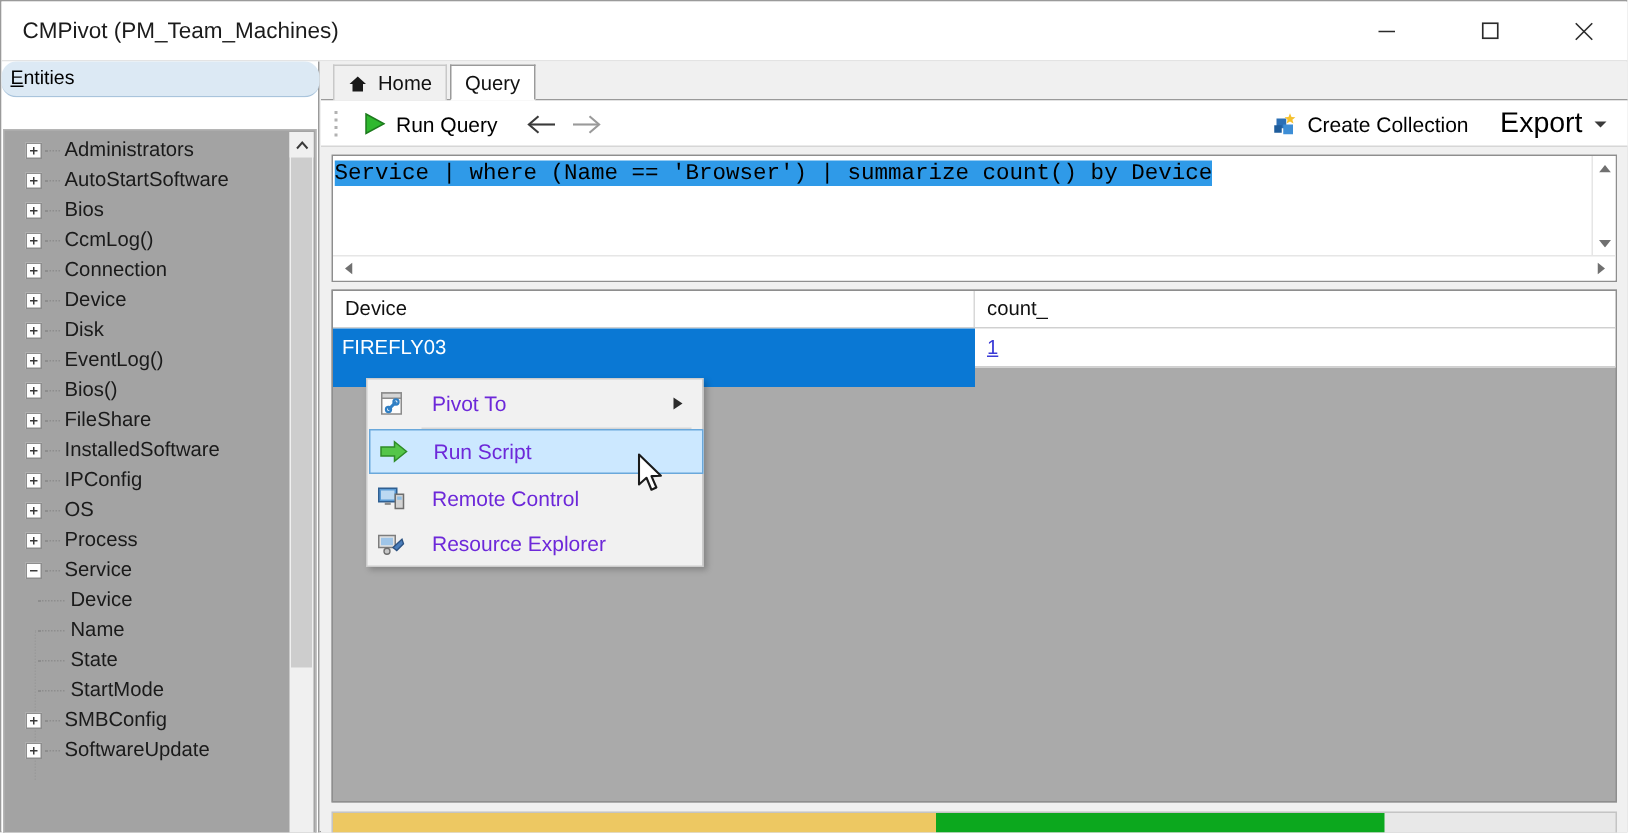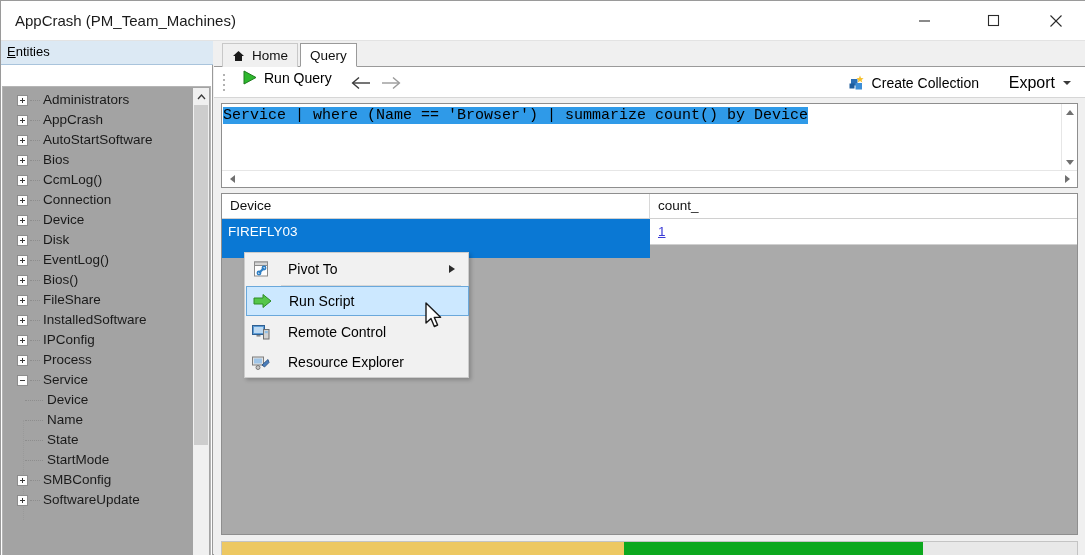--- a/index.html
+++ b/index.html
@@ -51,20 +51,21 @@
     border-right: 1px solid #9a9a9a;
   }
   #entities-header {
     position: absolute; left: 0; top: 0;
     width: 212px; height: 24px;
     background: #dce9f4;
     border-bottom: 1px solid #a9c4dc;
     padding: 3px 0 0 6px;
     font-size: 13px;
     color: #000;
+    border-radius: 10px;
   }
   #entities-header u { text-decoration: underline; }
   #tree-scroll {
     position: absolute; left: 1px; top: 25px;
     width: 209px; height: 488px;
     background: #a3a3a3;
     border: 1px solid #b5b5b5;
     overflow: hidden;
     margin-top: 20px;
   }
@@ -185,21 +186,21 @@
     position: absolute; left: 9px; top: 7px;
     width: 3px; height: 17px;
   }
   #grip i {
     display: block; width: 2px; height: 2px;
     background: #b2b2b2; margin-bottom: 3px;
   }
   #run-query {
     position: absolute; left: 22px; top: 3px;
     height: 25px;
-    display: flex; align-items: flex-start;
+    display: flex; align-items: center;
     padding: 0 6px;
     font-size: 14px;
   }
   #run-query .play { margin-right: 7px; display: flex; }
   .navarrow {
     position: absolute; top: 4px;
     width: 26px; height: 23px;
     display: flex; align-items: center; justify-content: center;
   }
   #nav-back { left: 134px; }
@@ -208,21 +209,21 @@
     position: absolute; right: 107px; top: 4px;
     height: 23px;
     display: flex; align-items: center;
     font-size: 14px;
   }
   #create-collection .cc-icon { margin-right: 7px; display: flex; }
   #export-btn {
     position: absolute; right: 15px; top: 4px;
     height: 23px;
     display: flex; align-items: center;
-    font-size: 16px;
+    font-size: 19px;
   }
   #export-btn .caret {
     margin-left: 8px;
     width: 0; height: 0;
     border-left: 4px solid transparent;
     border-right: 4px solid transparent;
     border-top: 4px solid #3a3a3a;
   }
 
   
@@ -341,21 +342,21 @@
     width: 223px; height: 30px;
     display: flex; align-items: center;
   }
   .menu-item .mi-icon {
     width: 30px; height: 30px;
     display: flex; align-items: center; justify-content: center;
     flex: 0 0 auto;
   }
   .menu-item .mi-label {
     font-size: 14px;
-    color: #000000;
+    color: #6d28d9;
     margin-left: 12px;
     white-space: nowrap;
   }
   .menu-item .mi-sub {
     position: absolute; right: 14px;
     width: 0; height: 0;
     border-top: 4.5px solid transparent;
     border-bottom: 4.5px solid transparent;
     border-left: 6px solid #2b2b2b;
   }
@@ -392,21 +393,21 @@
   .pb-seg { position: absolute; top: 0; height: 13px; }
   #pb-yellow { left: 0; }
   #pb-green { }
 </style>
 </head>
 <body>
 
 <div id="app-window">
 
   <div id="titlebar">
-    <div id="window-title">AppCrash (PM_Team_Machines)</div>
+    <div id="window-title">CMPivot (PM_Team_Machines)</div>
 
     <div class="winbtn" id="btn-min">
       <svg width="13" height="13" viewBox="0 0 13 13">
         <line x1="1" y1="7" x2="12" y2="7" stroke="#2b2b2b" stroke-width="1.1"></line>
       </svg>
     </div>
     <div class="winbtn" id="btn-max">
       <svg width="13" height="13" viewBox="0 0 13 13">
         <rect x="1.5" y="1.5" width="10" height="10" fill="none" stroke="#2b2b2b" stroke-width="1.1"></rect>
       </svg>
@@ -428,25 +429,20 @@
       <div id="tree-vline" style="top: 333px; height: 100px; left: 20px;"></div>
       <div id="tree">
           <div class="tree-row">
             <span class="expander plus"></span>
             <span class="dots"></span>
             <span class="tree-label">Administrators</span>
           </div>
           <div class="tree-row">
             <span class="expander plus"></span>
             <span class="dots"></span>
-            <span class="tree-label">AppCrash</span>
-          </div>
-          <div class="tree-row">
-            <span class="expander plus"></span>
-            <span class="dots"></span>
             <span class="tree-label">AutoStartSoftware</span>
           </div>
           <div class="tree-row">
             <span class="expander plus"></span>
             <span class="dots"></span>
             <span class="tree-label">Bios</span>
           </div>
           <div class="tree-row">
             <span class="expander plus"></span>
             <span class="dots"></span>
@@ -484,20 +480,25 @@
           </div>
           <div class="tree-row">
             <span class="expander plus"></span>
             <span class="dots"></span>
             <span class="tree-label">InstalledSoftware</span>
           </div>
           <div class="tree-row">
             <span class="expander plus"></span>
             <span class="dots"></span>
             <span class="tree-label">IPConfig</span>
+          </div>
+          <div class="tree-row">
+            <span class="expander plus"></span>
+            <span class="dots"></span>
+            <span class="tree-label">OS</span>
           </div>
           <div class="tree-row">
             <span class="expander plus"></span>
             <span class="dots"></span>
             <span class="tree-label">Process</span>
           </div>
           <div class="tree-row">
             <span class="expander"></span>
             <span class="dots"></span>
             <span class="tree-label">Service</span>

